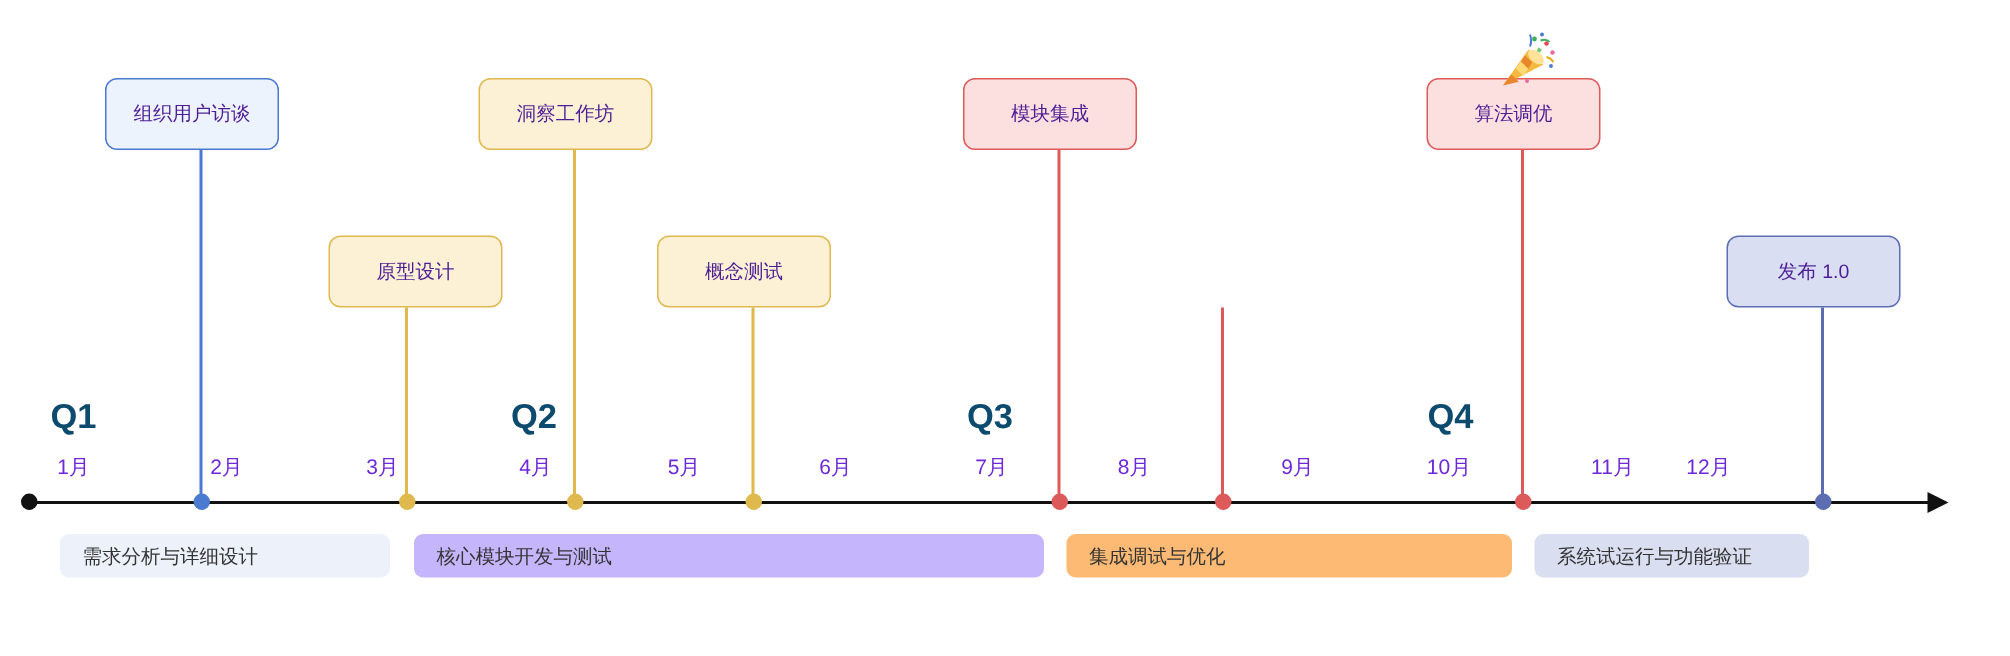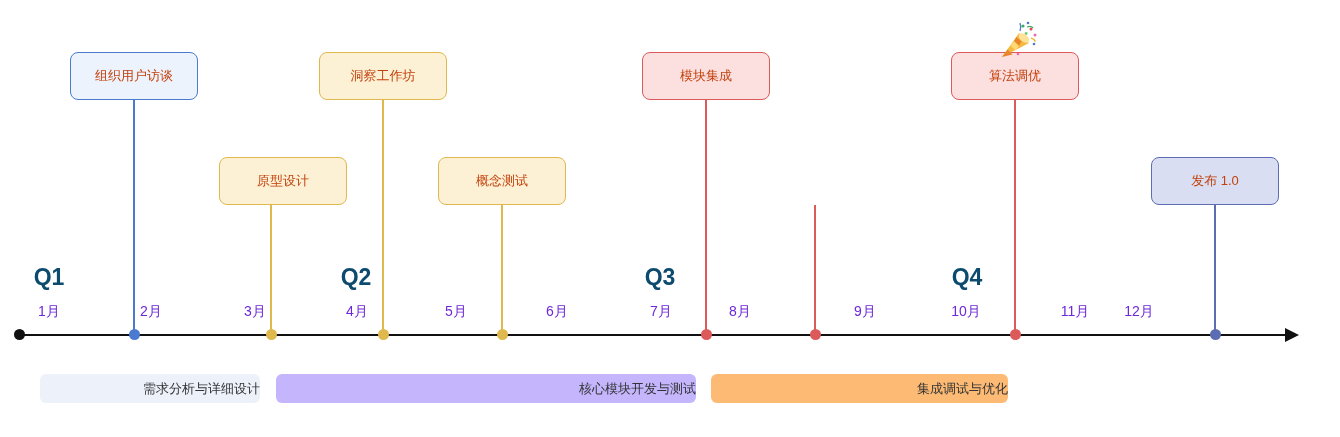--- a/index.html
+++ b/index.html
@@ -10,24 +10,24 @@
   }
 
   
   .c-blue   { --stroke:#4a7bd0; --fill:#edf3fc; }
   .c-yellow { --stroke:#dfb84e; --fill:#fcf1d4; }
   .c-red    { --stroke:#dd5a5a; --fill:#fcdfdf; }
   .c-indigo { --stroke:#5d6db3; --fill:#d9def2; }
 
   
   .ms-box {
-    position:absolute; width:128px; height:48px;
+    position:absolute; width:116px; height:48px;
     border:1.6px solid var(--stroke); background:var(--fill);
     border-radius:8px; display:flex; align-items:center; justify-content:center;
-    font-size:13px; color:#c2410c; z-index:2; cursor:default;
+    font-size:13px; color:#4c1d95; z-index:2; cursor:default;
   }
   .ms-line { position:absolute; width:2px; background:var(--stroke); z-index:1; }
   .ms-dot  { position:absolute; width:11px; height:11px; border-radius:50%;
              background:var(--stroke); z-index:3; }
 
   
   .axis-line { position:absolute; left:19px; top:334px; width:1270px; height:2px;
                background:#111111; z-index:0; }
   .axis-start-dot { position:absolute; left:14px; top:329px; width:11px; height:11px;
                     border-radius:50%; background:#111111; z-index:3; }
@@ -36,23 +36,23 @@
                 border-bottom:7px solid transparent; z-index:1; }
 
   
   .q-label { position:absolute; top:264px; transform:translateX(-50%);
              font-size:23px; font-weight:700; color:#0c4a6e; white-space:nowrap; }
   .m-label { position:absolute; top:303px; transform:translateX(-50%);
              font-size:14px; color:#6d28d9; white-space:nowrap; }
 
   
   .phase {
-    position:absolute; top:374px; height:29px; border-radius:6px;
-    display:flex; align-items:center; justify-content:flex-end;
-    font-size:13px; color:#333333; white-space:nowrap;
+    position:absolute; top:356px; height:29px; border-radius:6px;
+    display:flex; align-items:center; justify-content:flex-start;
+    font-size:13px; color:#333333; white-space:nowrap;padding-left:15px;
   }
   .phase-1 { left:40px;  width:220px; background:#edf1fa; }
   .phase-2 { left:276px; width:420px; background:#c4b5fd; }
   .phase-3 { left:711px; width:297px; background:#fdba74; }
   .phase-4 { left:1023px; width:183px; background:#d9def1; }
 
   .popper { position:absolute; left:998px; top:20px; width:40px; height:40px; z-index:4; }
 </style>
 </head>
 <body>
@@ -68,21 +68,21 @@
   <span class="q-label" style="left:660px">Q3</span>
   <span class="q-label" style="left:967px">Q4</span>
 
   <span class="m-label" style="left:49px">1月</span>
   <span class="m-label" style="left:151px">2月</span>
   <span class="m-label" style="left:255px">3月</span>
   <span class="m-label" style="left:357px">4月</span>
   <span class="m-label" style="left:456px">5月</span>
   <span class="m-label" style="left:557px">6月</span>
   <span class="m-label" style="left:661px">7月</span>
-  <span class="m-label" style="left:740px">8月</span>
+  <span class="m-label" style="left:756px">8月</span>
   <span class="m-label" style="left:865px">9月</span>
   <span class="m-label" style="left:966px">10月</span>
   <span class="m-label" style="left:1075px">11月</span>
   <span class="m-label" style="left:1139px">12月</span>
 
   <div class="ms-box c-blue" style="left:70px; top:52px">
     <span>组织用户访谈</span>
   </div>
   <div class="ms-line c-blue" style="left:133px; top:100px; height:235px"></div>
   <div class="ms-dot  c-blue" style="left:129px; top:329px"></div>
@@ -147,14 +147,17 @@
 
   <div class="phase phase-1">
     <span>需求分析与详细设计</span>
   </div>
   <div class="phase phase-2">
     <span>核心模块开发与测试</span>
   </div>
   <div class="phase phase-3">
     <span>集成调试与优化</span>
   </div>
+  <div class="phase phase-4">
+    <span>系统试运行与功能验证</span>
+  </div>
 
 </div>
 
 </body></html>

